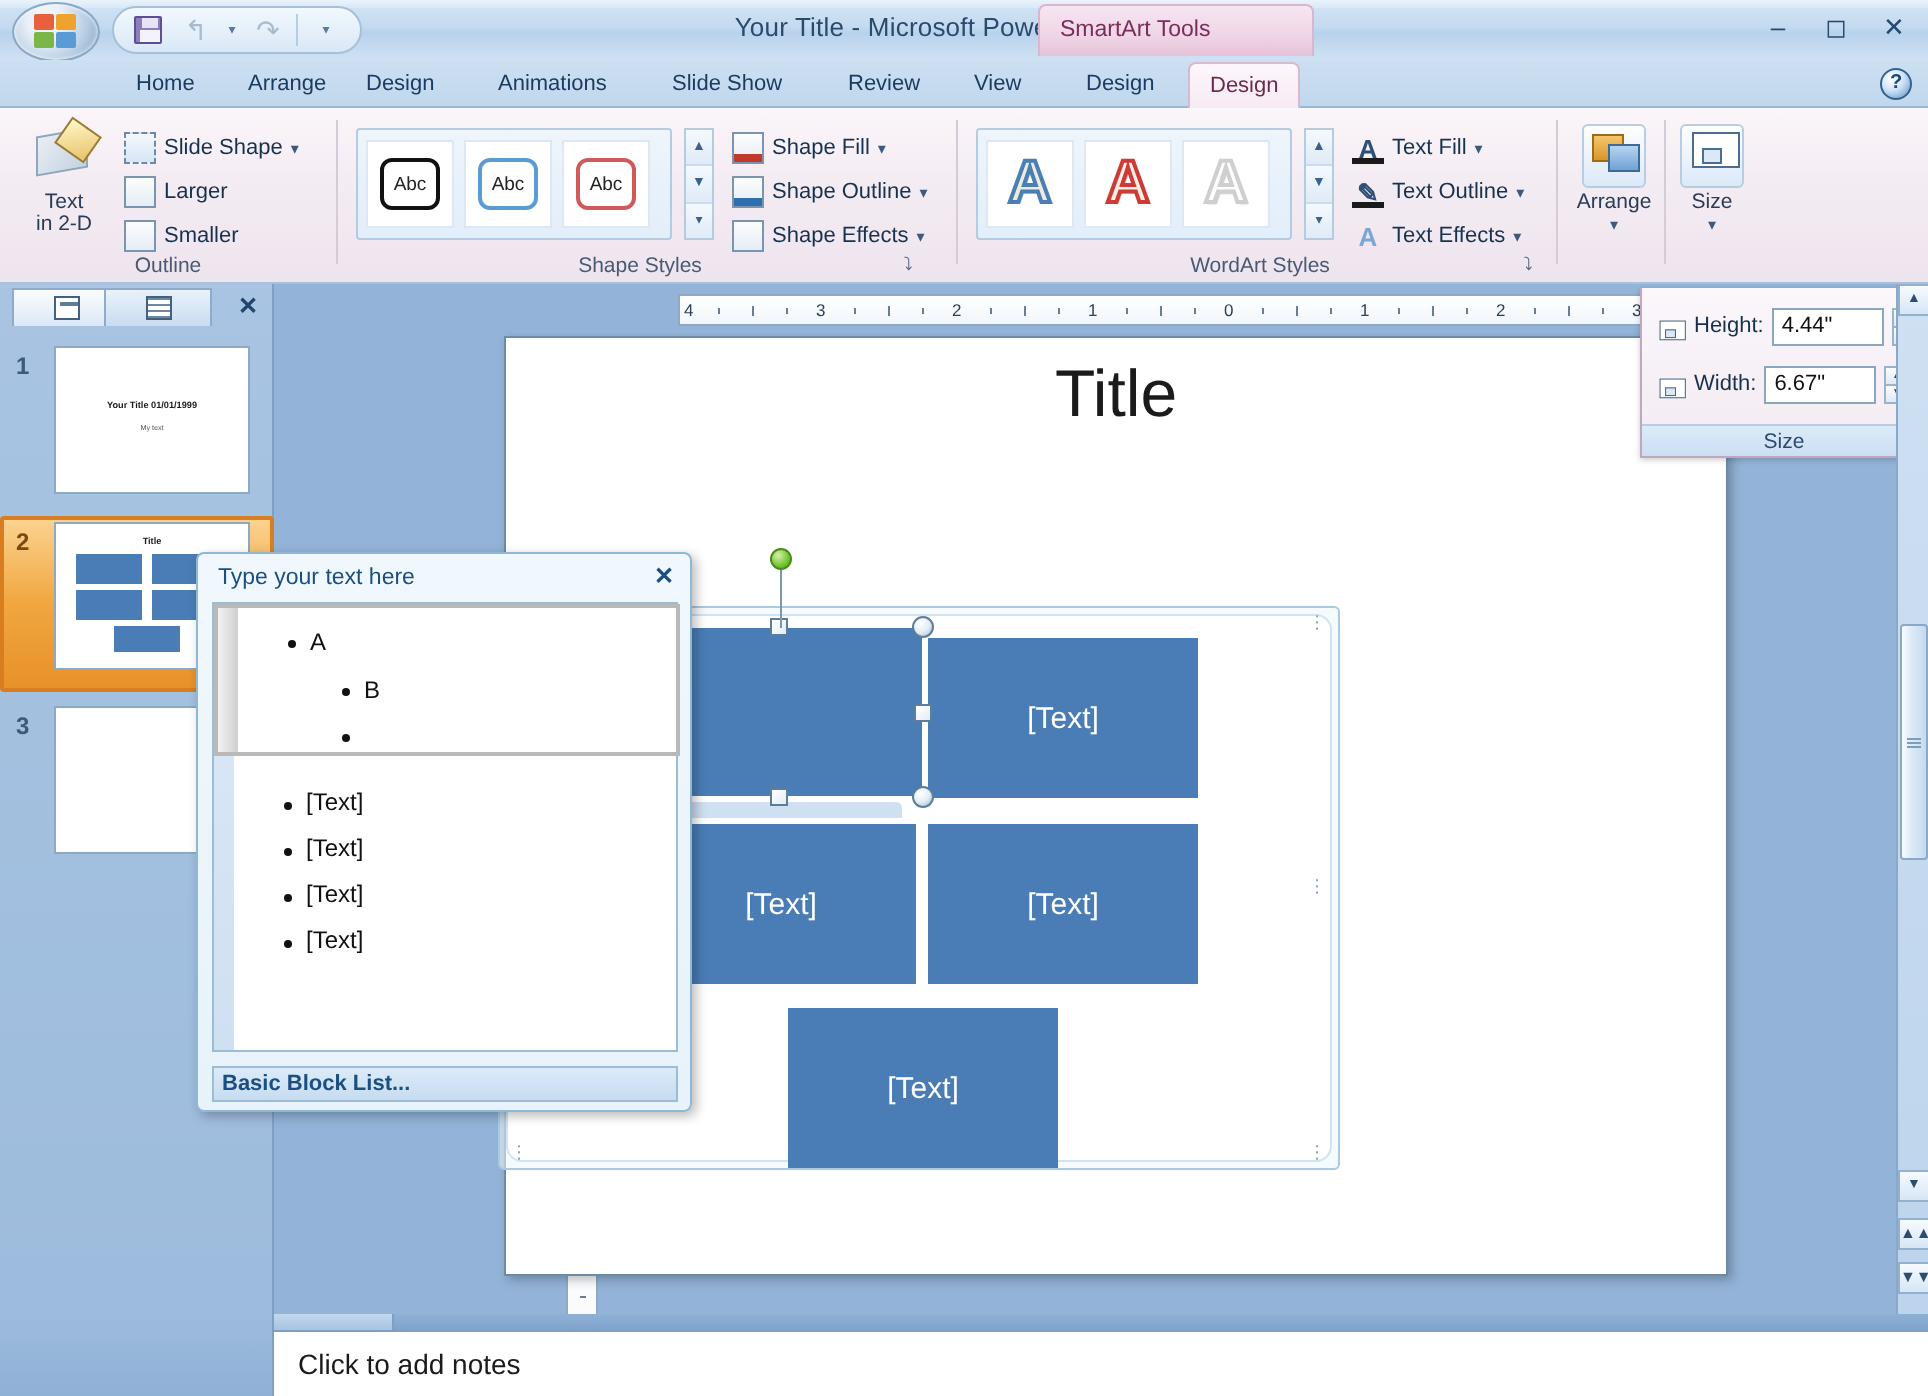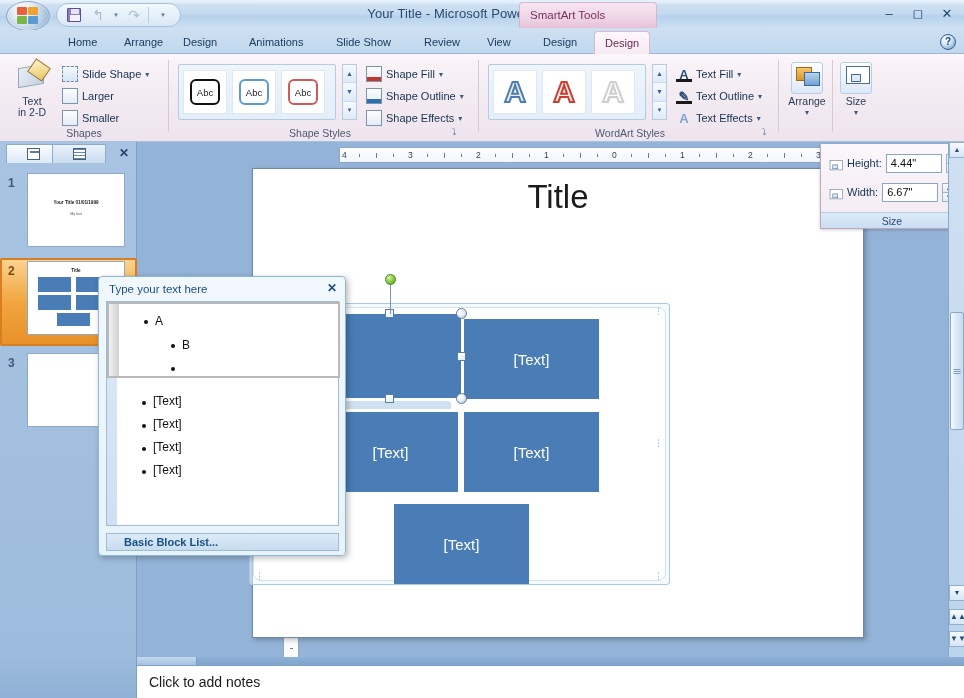--- a/index.html
+++ b/index.html
@@ -371,21 +371,21 @@
     border:2px solid #b9b9b9; background:#fff;
   }
   .tp-selrow .g { position:absolute; left:0; top:0; width:10px; height:100%;
     background: linear-gradient(90deg,#f2f2f2,#cfcfcf); }
   .tp-line { position:absolute; font-size:12px; color:#111; white-space:nowrap; }
   .tp-bullet { position:absolute; width:4px; height:4px; border-radius:50%; background:#111; }
   .tp-footer {
     position:absolute; left:7px; top:256px; width:233px; height:18px;
     background: linear-gradient(180deg,#dcebf8,#c6dcf0);
     border:1px solid #9dbdd6;
-    font-size:11px; font-weight:bold; color:#1b4f82; line-height:17px; padding-left:17px;
+    font-size:11px; font-weight:bold; color:#1b4f82; line-height:17px; padding-left:4px;
   }
 
   
   .notesbar {
     position:absolute; left:137px; top:657px; width:827px; height:8px;
     background: linear-gradient(180deg,#8fb1d6,#7fa3cc);
   }
   .notesbar .grabber { position:absolute; left:0; top:0; width:60px; height:8px;
     background: linear-gradient(180deg,#c2d8ef,#a8c3e0); border-right:1px solid #7ea0c5; }
   .notes {
@@ -475,21 +475,21 @@
       </div>
       <div class="smallbtn" style="left:62px; top:30px;">
         <span class="si ic-box fill"></span>
         <span>Larger</span>
       </div>
       <div class="smallbtn" style="left:62px; top:52px;">
         <span class="si ic-box fill"></span>
         <span>Smaller</span>
       </div>
 
-      <div class="group-title">Shapes</div>
+      <div class="group-title">Outline</div>
     </div>
     <div class="group-sep" style="left:168px;"></div>
 
     <div class="group" style="left:170px; width:300px;">
       <div class="gallery" style="left:8px; top:8px; width:158px; height:56px;">
         <div class="gitem">
             <span class="abc-box">Abc</span>
           </div>
         <div class="gitem">
             <span class="abc-box abc-blue">Abc</span>

